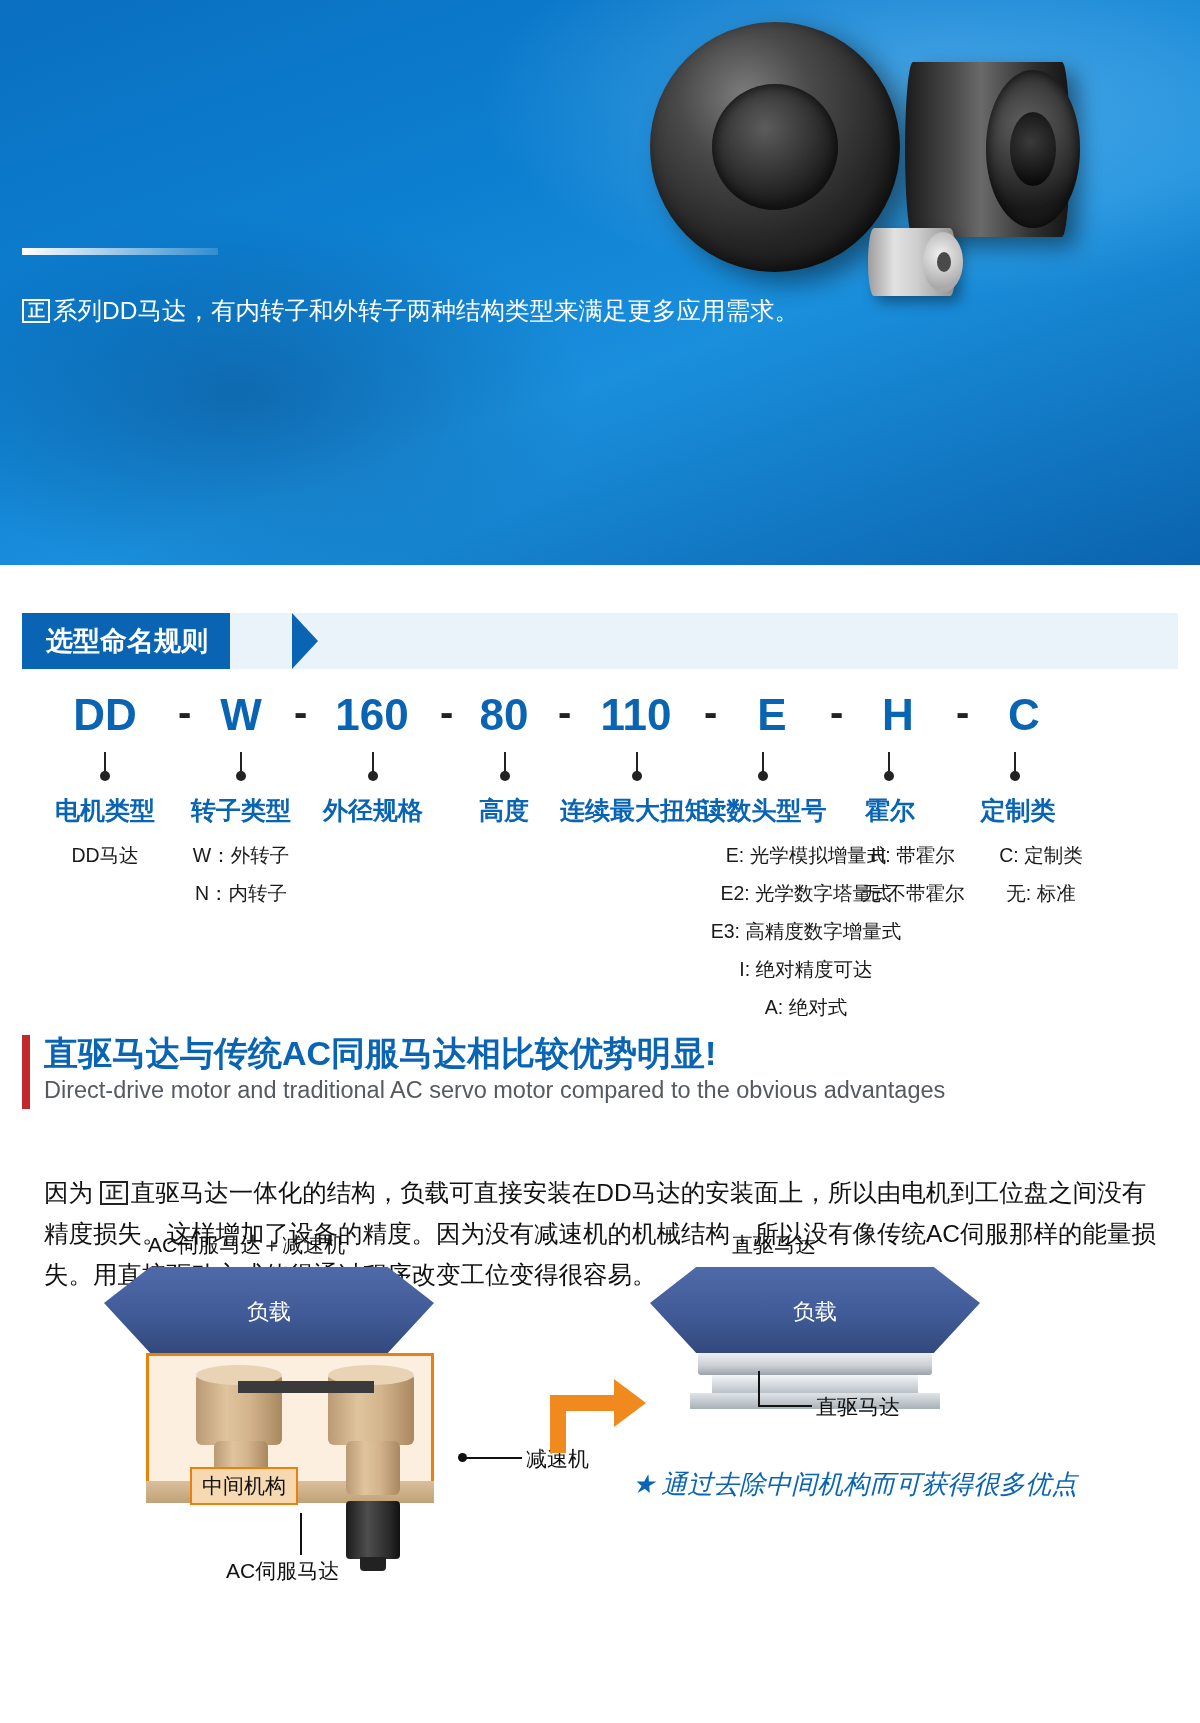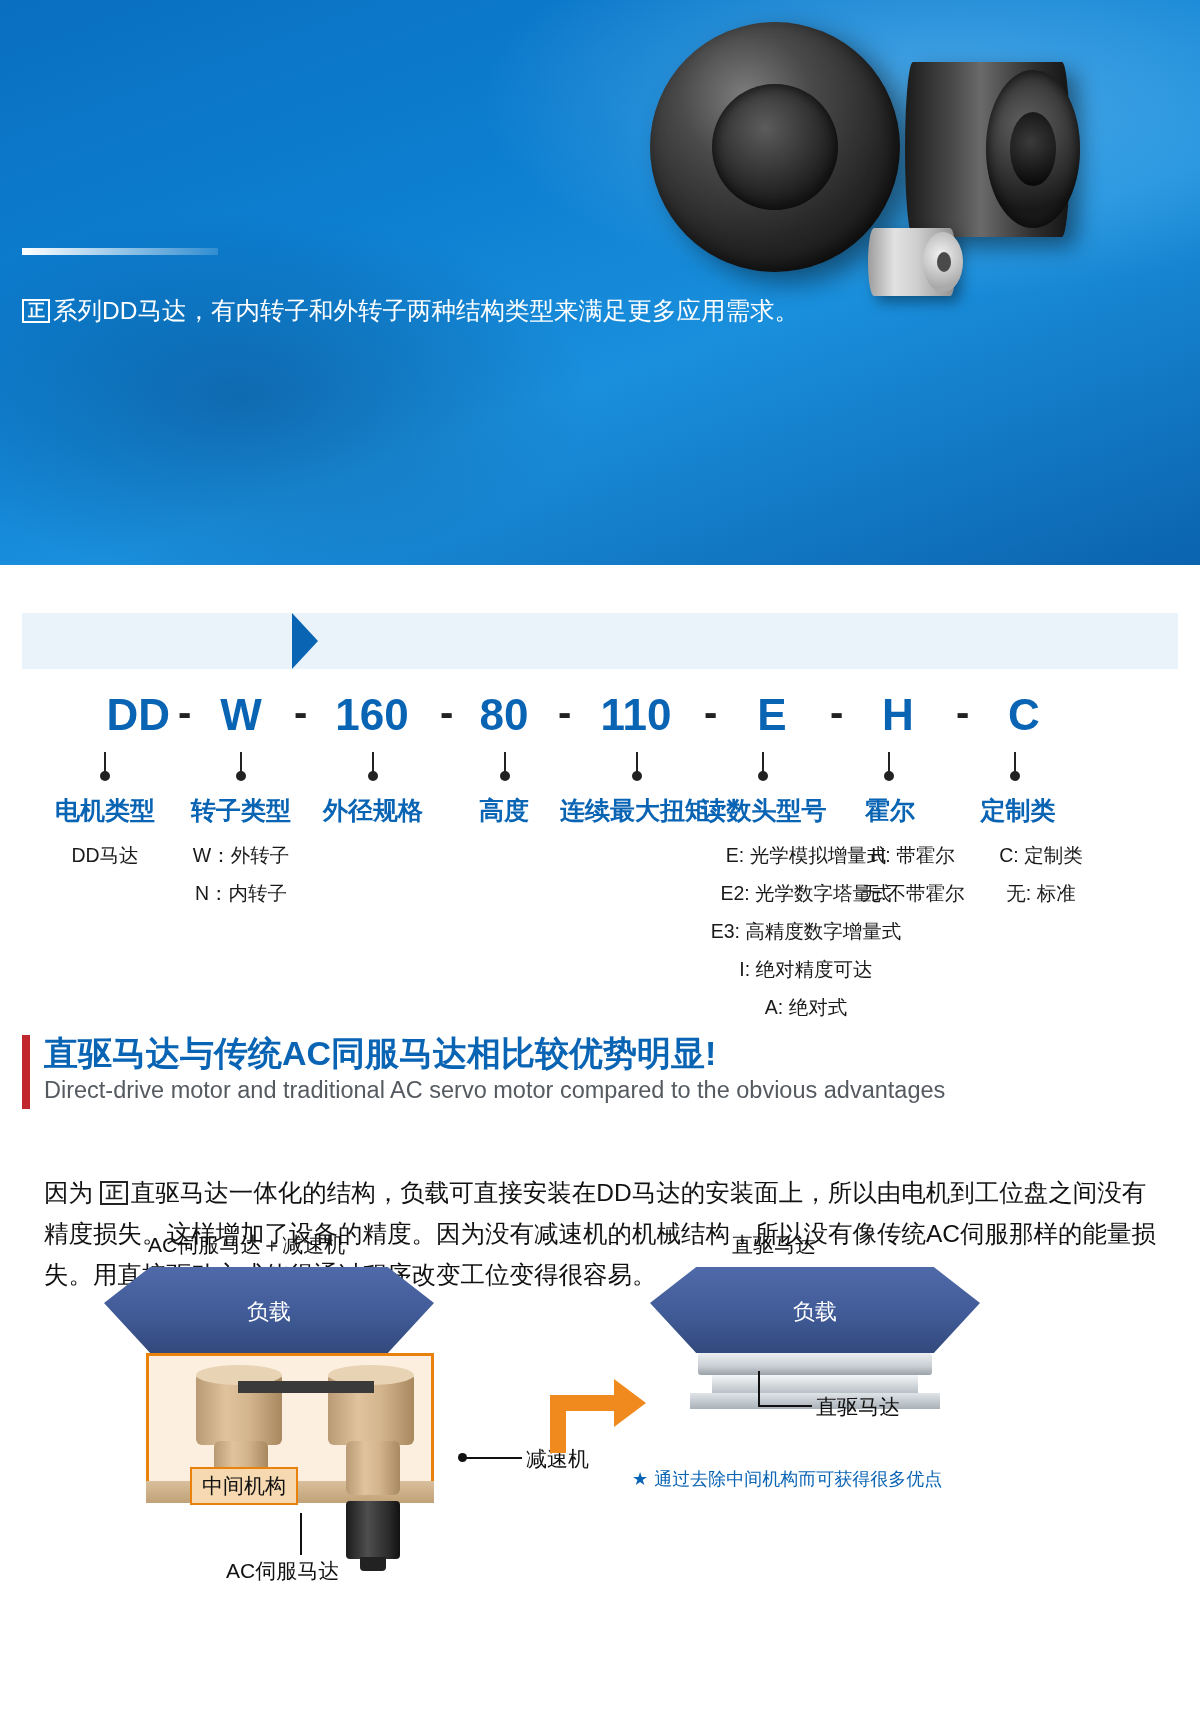--- a/index.html
+++ b/index.html
@@ -318,22 +318,23 @@
     height: 2px;
   }
   .leader-v {
     position: absolute;
     background: #111;
     width: 2px;
   }
   .star-note {
     position: absolute;
     color: #0a64b4;
-    font-size: 18px;
-    white-space: nowrap;
+    font-size: 26px;
+    white-space: nowrap;
+    font-style: italic;
   }
   .star-note .star { color: #0a64b4; margin-right: 6px; }
   .motor-blk {
     position: absolute;
     background: linear-gradient(90deg, #1c1c1c, #4e4e4e 40%, #2a2a2a 80%, #111);
     border-radius: 4px;
   }
 </style>
 </head>
 <body>
@@ -350,27 +351,28 @@
     </div>
 
   <div class="hero-rule"></div>
 
   <div class="intro">
     <span class="logo-badge">正</span><span>系列DD马达，有内转子和外转子两种结构类型来满足更多应用需求。</span><br>
   </div>
 </div>
 
 <div class="band" style="top:613px;">
+  <div class="tag">选型命名规则</div>
   <div class="tag-arrow" style="left:270px;"></div>
   <div class="tag-arrow-inner" style="left:296px;"></div>
 </div>
 
 <div class="naming">
   <div class="code-row">
-    <div class="code-seg" style="left:0px;   width:130px;text-align:right;">DD</div>
+    <div class="code-seg" style="left:0px;   width:130px;">DD</div>
     <div class="code-dash" style="left:138px;">-</div>
     <div class="code-seg" style="left:156px; width:90px;">W</div>
     <div class="code-dash" style="left:254px;">-</div>
     <div class="code-seg" style="left:272px; width:120px;">160</div>
     <div class="code-dash" style="left:400px;">-</div>
     <div class="code-seg" style="left:418px; width:92px;">80</div>
     <div class="code-dash" style="left:518px;">-</div>
     <div class="code-seg" style="left:536px; width:120px;">110</div>
     <div class="code-dash" style="left:664px;">-</div>
     <div class="code-seg" style="left:682px; width:100px;">E</div>

